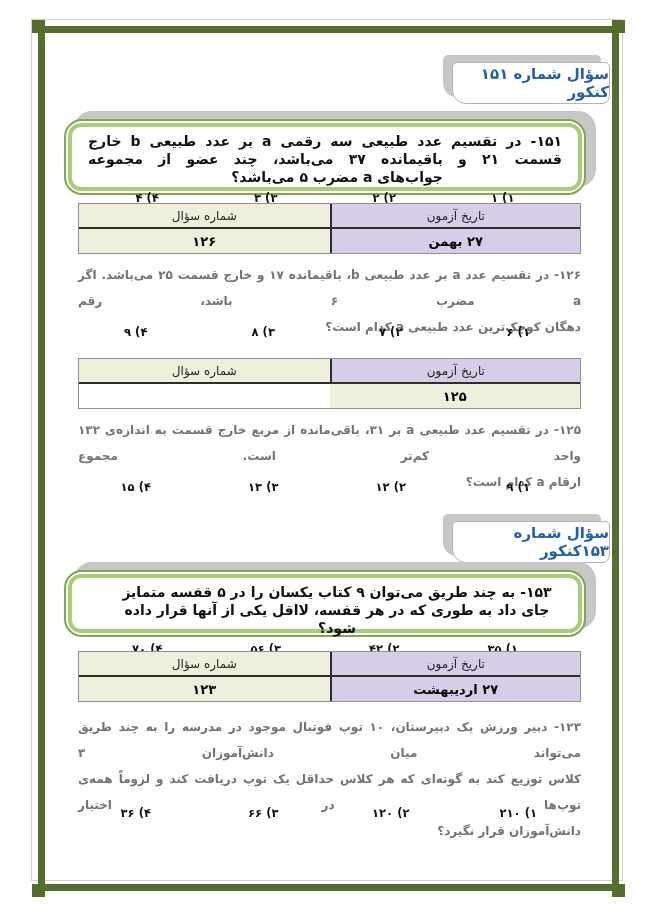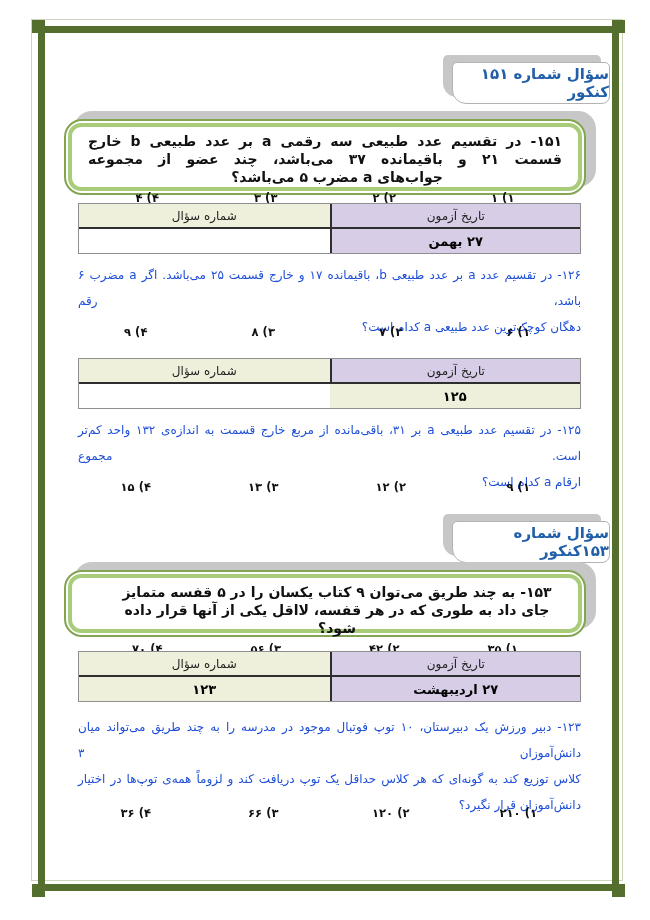--- a/index.html
+++ b/index.html
@@ -33,21 +33,21 @@
                box-shadow:10px -8px 0 #c7c7c7; padding:2px; }
   .green-box-inner { width:100%; height:100%; border:4px solid #a9cc7b;
                      border-radius:13px; direction:rtl;
                      padding:5px 16px 0 16px; }
   #gbox1 { top:119px; height:76px; }
   #gbox2 { top:570px; height:67px; }
   .gq-line { font-size:14px; font-weight:bold; line-height:18px; color:#111; }
 
   
   .qtext { position:absolute; left:78px; width:503px; direction:rtl;
-           font-size:12px; font-weight:normal; line-height:26px; color:#1d4ed8; }
+           font-size:12px; font-weight:bold; line-height:26px; color:#737373; }
   #q126 { top:262px; }
   #q125 { top:417px; }
   #q123 { top:714px; }
   .just  { text-align:justify; text-align-last:justify; }
   .right { text-align:right; }
   .center{ text-align:center;margin-left:24px; }
 
   
   .opts { direction:rtl; display:flex; font-size:11.5px; font-weight:bold; color:#111; }
   .opts .opt { flex:1; text-align:center; }
@@ -100,20 +100,21 @@
   </div>
 </div>
 
 <div id="table1" class="qtable">
   <div class="trow head">
     <div class="tcell date">تاریخ آزمون</div>
     <div class="tcell num">شماره سؤال</div>
   </div>
   <div class="trow val">
     <div class="tcell date">۲۷ بهمن</div>
+    <div class="tcell num">۱۲۶</div>
   </div>
 </div>
 
 <div id="q126" class="qtext">
   <div class="just">۱۲۶- در تقسیم عدد a بر عدد طبیعی b، باقیمانده ۱۷ و خارج قسمت ۲۵ می‌باشد. اگر a مضرب ۶ باشد، رقم</div>
   <div class="right">دهگان کوچک‌ترین عدد طبیعی a کدام است؟</div>
 </div>
 <div id="opts126" class="opts opts-abs">
   <span class="opt">۱) ۶</span>
   <span class="opt">۲) ۷</span>

